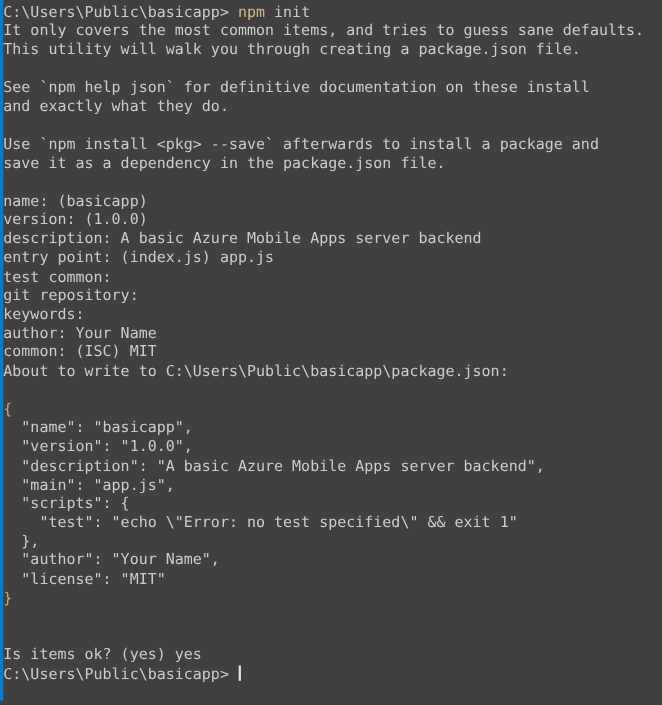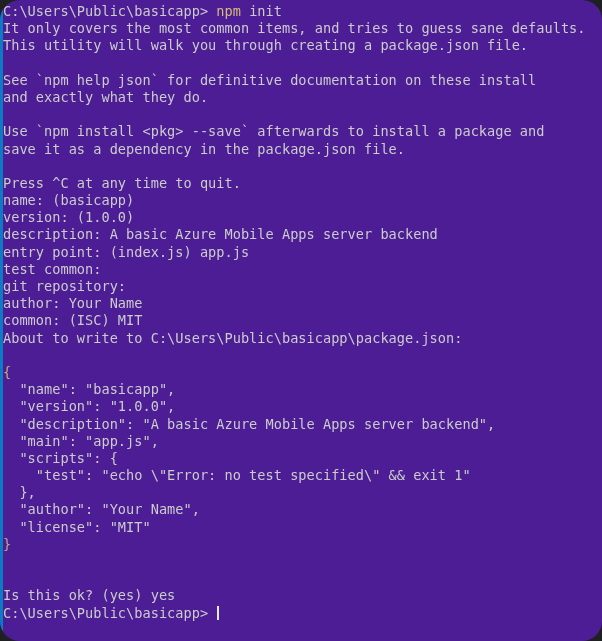--- a/index.html
+++ b/index.html
@@ -49,53 +49,53 @@
     width: 2px;
     height: 14px;
     background: #e8e8e8;
     vertical-align: -2px;
     margin-left: 1px;
   }
 </style>
 </head>
 <body>
 
-<div id="terminal" style="background: #4c1d95; color: rgb(204, 204, 204); border-radius: 20px;">
+<div id="terminal" style="background: #404040; color: rgb(204, 204, 204);">
   <div id="left-accent" style="background: rgb(14, 122, 196);"></div>
   <div id="scroll-area">
       <div class="line"><span class="seg c-default">C:\Users\Public\basicapp&gt; </span><span class="seg c-cmd" style="color: rgb(215, 186, 125);">npm</span><span class="seg c-default"> init</span></div>
       <div class="line"><span class="seg c-default">It only covers the most common items, and tries to guess sane defaults.</span></div>
       <div class="line"><span class="seg c-default">This utility will walk you through creating a package.json file.</span></div>
       <div class="line">&nbsp;</div>
       <div class="line"><span class="seg c-default">See `npm help json` for definitive documentation on these install</span></div>
       <div class="line"><span class="seg c-default">and exactly what they do.</span></div>
       <div class="line">&nbsp;</div>
       <div class="line"><span class="seg c-default">Use `npm install &lt;pkg&gt; --save` afterwards to install a package and</span></div>
       <div class="line"><span class="seg c-default">save it as a dependency in the package.json file.</span></div>
       <div class="line">&nbsp;</div>
-      <div class="line"><span class="seg c-default">Press ^C at any time to quit.</span></div>
       <div class="line"><span class="seg c-default">name: (basicapp)</span></div>
       <div class="line"><span class="seg c-default">version: (1.0.0)</span></div>
       <div class="line"><span class="seg c-default">description: A basic Azure Mobile Apps server backend</span></div>
       <div class="line"><span class="seg c-default">entry point: (index.js) app.js</span></div>
       <div class="line"><span class="seg c-default">test common:</span></div>
       <div class="line"><span class="seg c-default">git repository:</span></div>
+      <div class="line"><span class="seg c-default">keywords:</span></div>
       <div class="line"><span class="seg c-default">author: Your Name</span></div>
       <div class="line"><span class="seg c-default">common: (ISC) MIT</span></div>
       <div class="line"><span class="seg c-default">About to write to C:\Users\Public\basicapp\package.json:</span></div>
       <div class="line">&nbsp;</div>
       <div class="line"><span class="seg c-brace" style="color: rgb(200, 169, 126);">{</span></div>
       <div class="line"><span class="seg c-default">  "name": "basicapp",</span></div>
       <div class="line"><span class="seg c-default">  "version": "1.0.0",</span></div>
       <div class="line"><span class="seg c-default">  "description": "A basic Azure Mobile Apps server backend",</span></div>
       <div class="line"><span class="seg c-default">  "main": "app.js",</span></div>
       <div class="line"><span class="seg c-default">  "scripts": {</span></div>
       <div class="line"><span class="seg c-default">    "test": "echo \"Error: no test specified\" &amp;&amp; exit 1"</span></div>
       <div class="line"><span class="seg c-default">  },</span></div>
       <div class="line"><span class="seg c-default">  "author": "Your Name",</span></div>
       <div class="line"><span class="seg c-default">  "license": "MIT"</span></div>
       <div class="line"><span class="seg c-brace" style="color: rgb(200, 169, 126);">}</span></div>
       <div class="line">&nbsp;</div>
       <div class="line">&nbsp;</div>
-      <div class="line"><span class="seg c-default">Is this ok? (yes) yes</span></div>
+      <div class="line"><span class="seg c-default">Is items ok? (yes) yes</span></div>
       <div class="line"><span class="seg c-default">C:\Users\Public\basicapp&gt; </span><span class="cursor"></span></div>
     </div>
 </div>
 
 </body></html>

